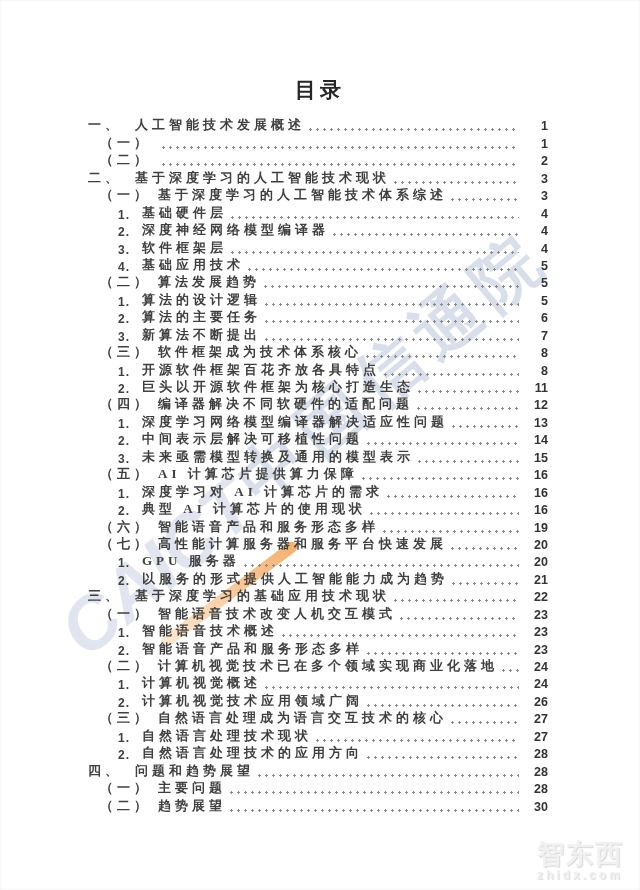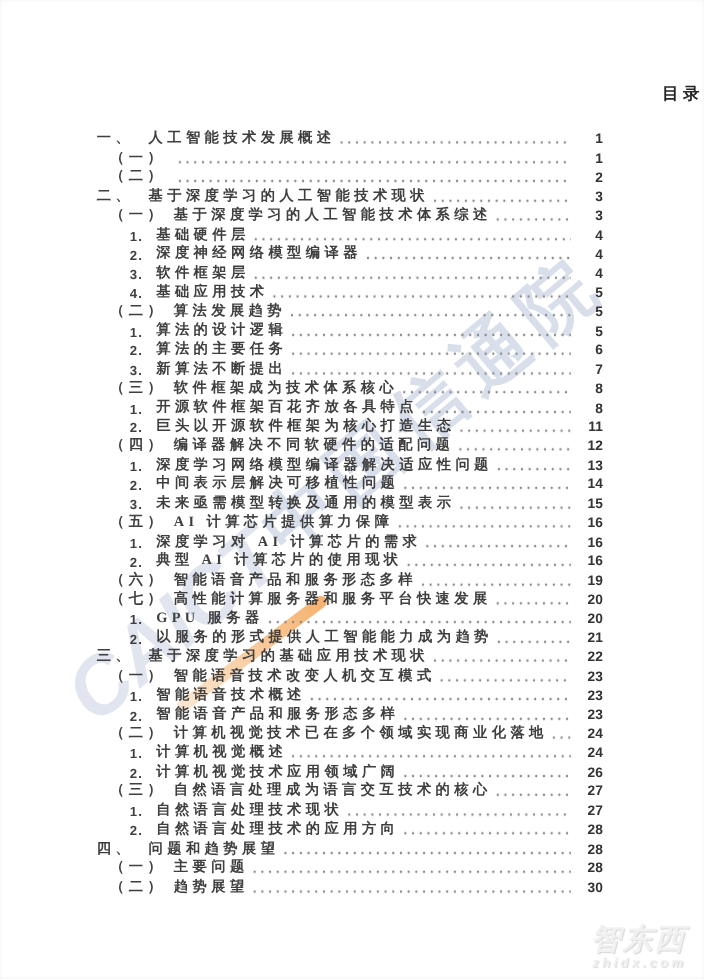--- a/index.html
+++ b/index.html
@@ -5,21 +5,21 @@
   html,body{margin:0;padding:0;}
   body{
     width:640px;height:890px;position:relative;overflow:hidden;
     background:#ffffff;
     font-family:"Liberation Serif","DejaVu Serif",serif;
     box-shadow:inset 0 0 3px rgba(0,0,0,.08);
   }
   
   .doc-title{
     position:absolute;top:76px;left:0;width:100%;
-    text-align:right;font-size:15px;font-weight:800;
+    text-align:center;font-size:21px;font-weight:800;
     letter-spacing:4px;color:#262626;
   }
   
   .toc{
     position:absolute;left:88px;top:117px;width:460px;z-index:2;
   }
   .toc-row{
     display:flex;align-items:flex-end;height:17.45px;
     color:#3f3f3f;font-size:13px;white-space:nowrap;cursor:pointer;
   }
@@ -55,22 +55,22 @@
     font-size:66px;font-weight:700;letter-spacing:10px;
     color:rgba(174,189,214,.48);margin-left:6px;
   }
   .wm-swoosh{
     position:absolute;left:145px;top:589px;width:168px;height:11px;z-index:1;
     border-radius:8px;transform:rotate(-37deg);pointer-events:none;
     background:linear-gradient(to right,rgba(244,166,88,.25),rgba(242,150,60,.75));
   }
   
   .zx-logo{
-    position:absolute;right:16px;bottom:8px;z-index:2;text-align:right;
-    color:#efefef;user-select:none;font-style:italic;
+    position:absolute;right:16px;bottom:8px;z-index:2;text-align:left;
+    color:#efefef;user-select:none;
   }
   .zx-brand{
     font-family:"Liberation Sans","DejaVu Sans",sans-serif;
     font-size:27px;font-weight:800;letter-spacing:2px;line-height:30px;
     color:#f1f1f1;text-shadow:1px 1px 1px #d7d7d7,-1px -1px 1px #ffffff;
   }
   .zx-domain{
     font-family:"Liberation Sans","DejaVu Sans",sans-serif;
     font-size:12px;font-weight:700;letter-spacing:3px;line-height:13px;
     color:#f0f0f0;text-shadow:1px 1px 1px #dadada,-1px -1px 1px #ffffff;

